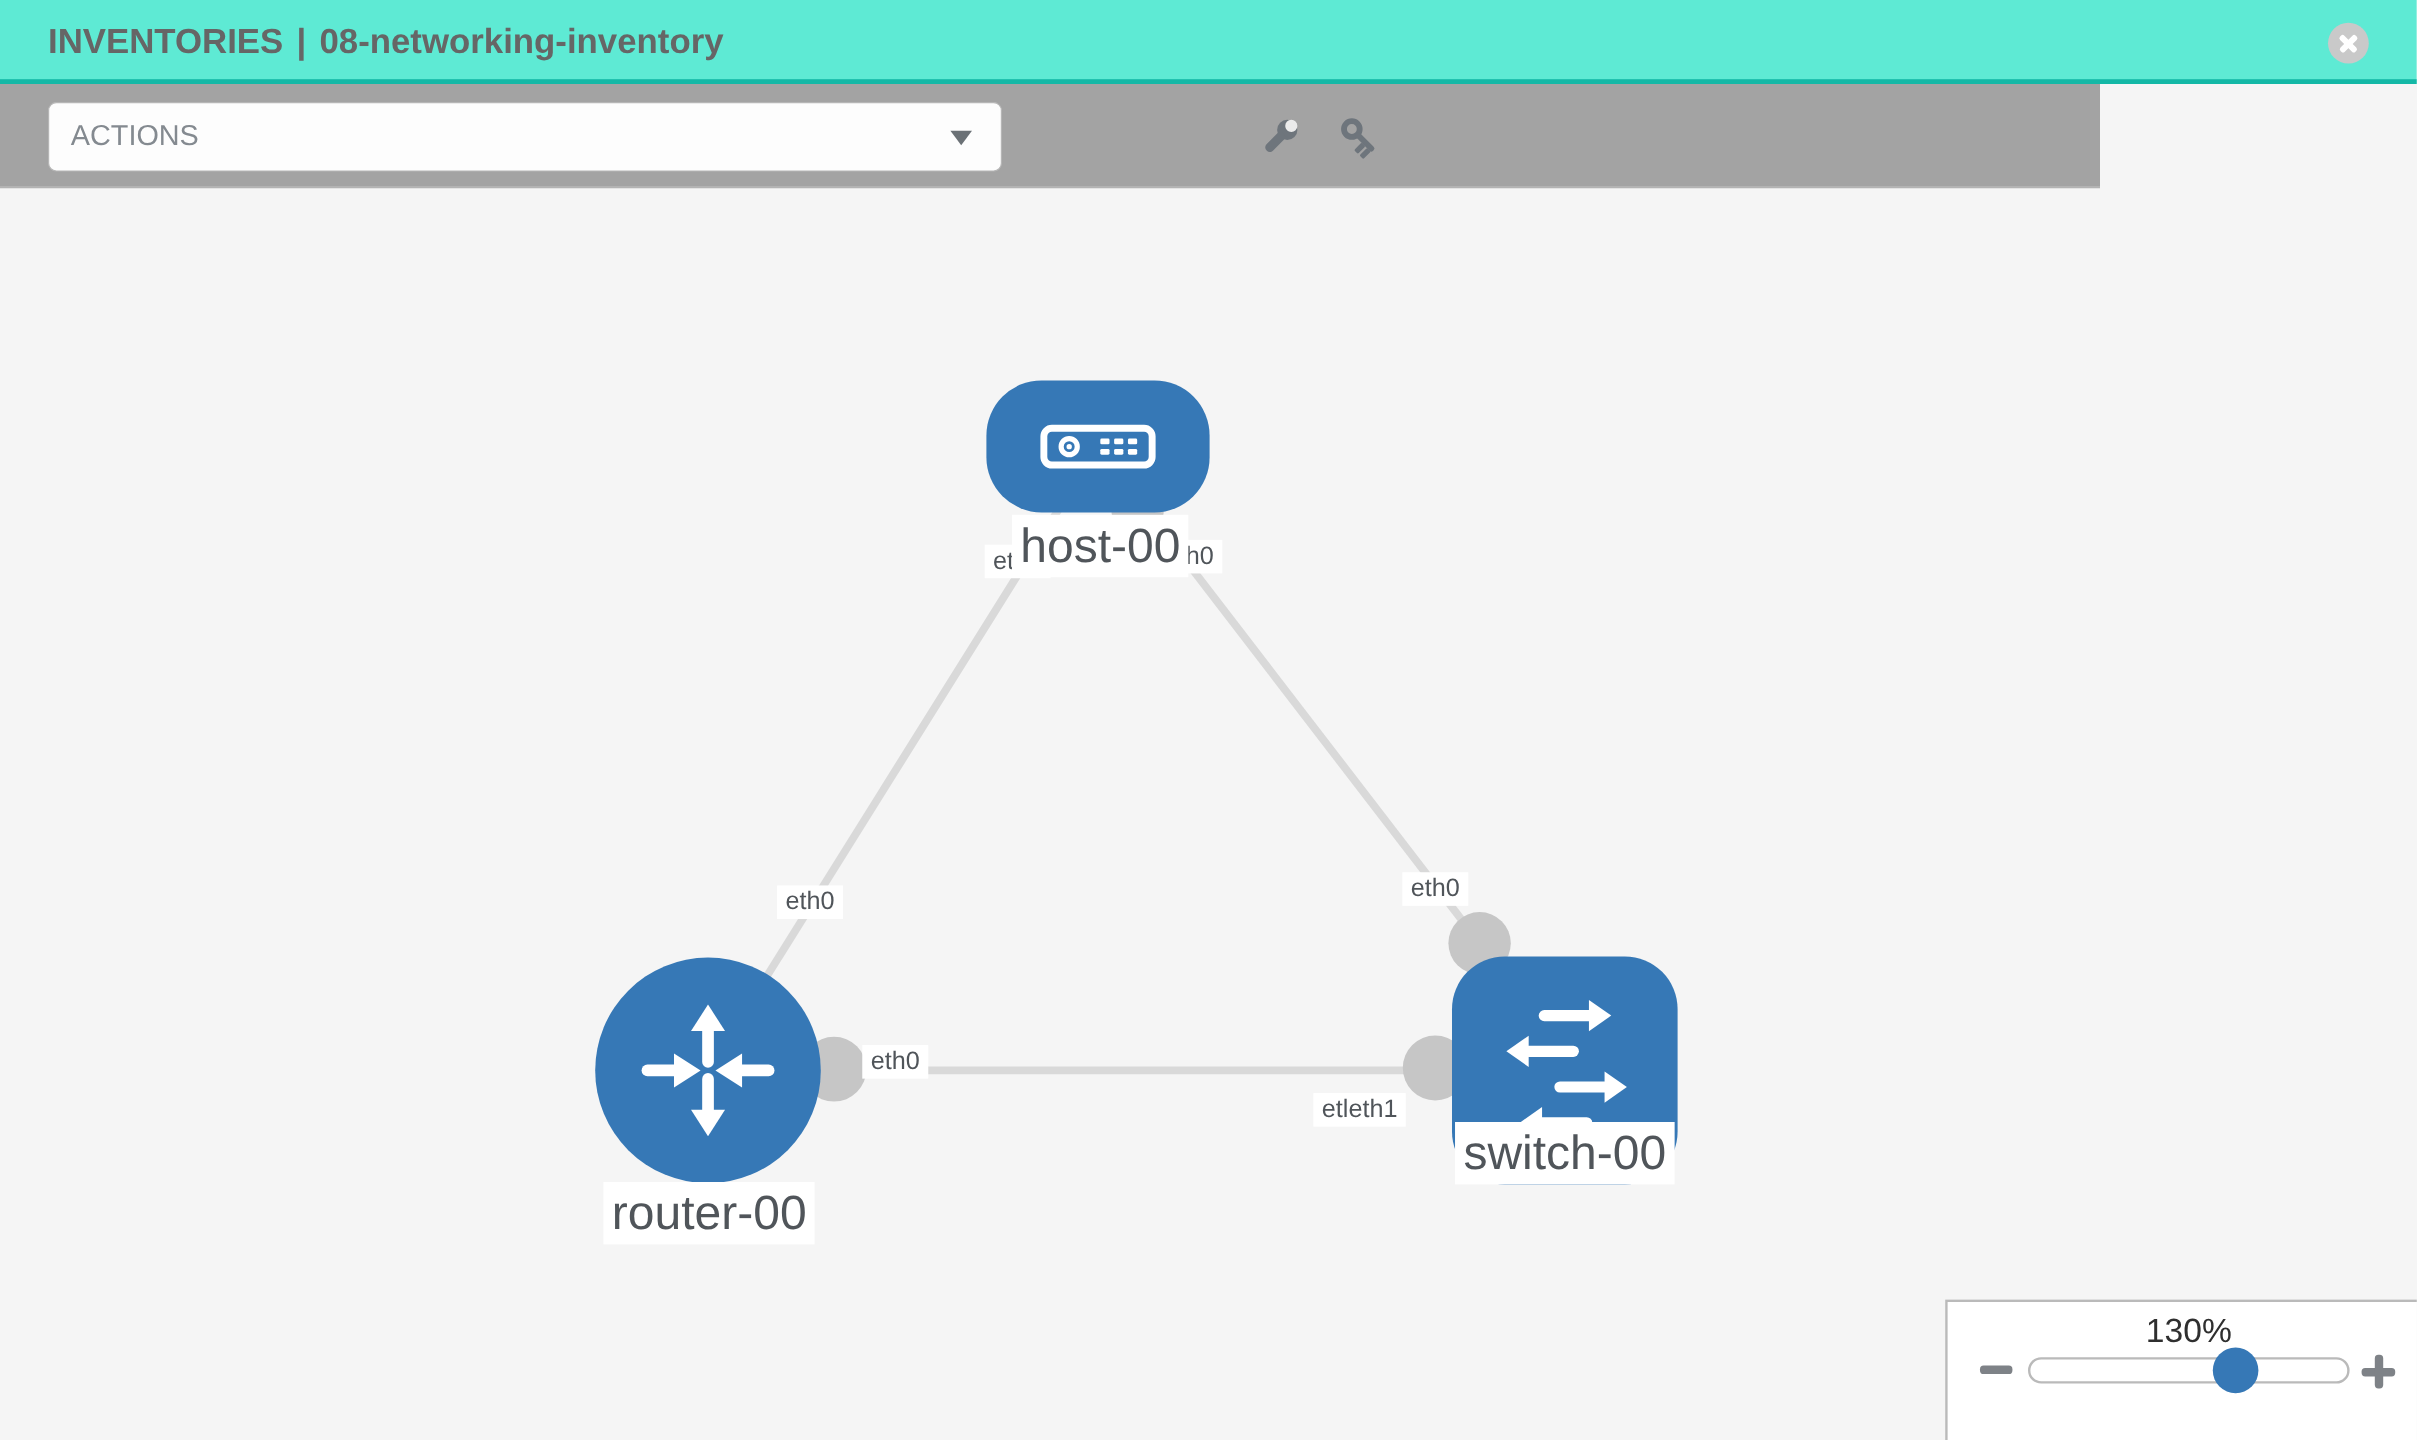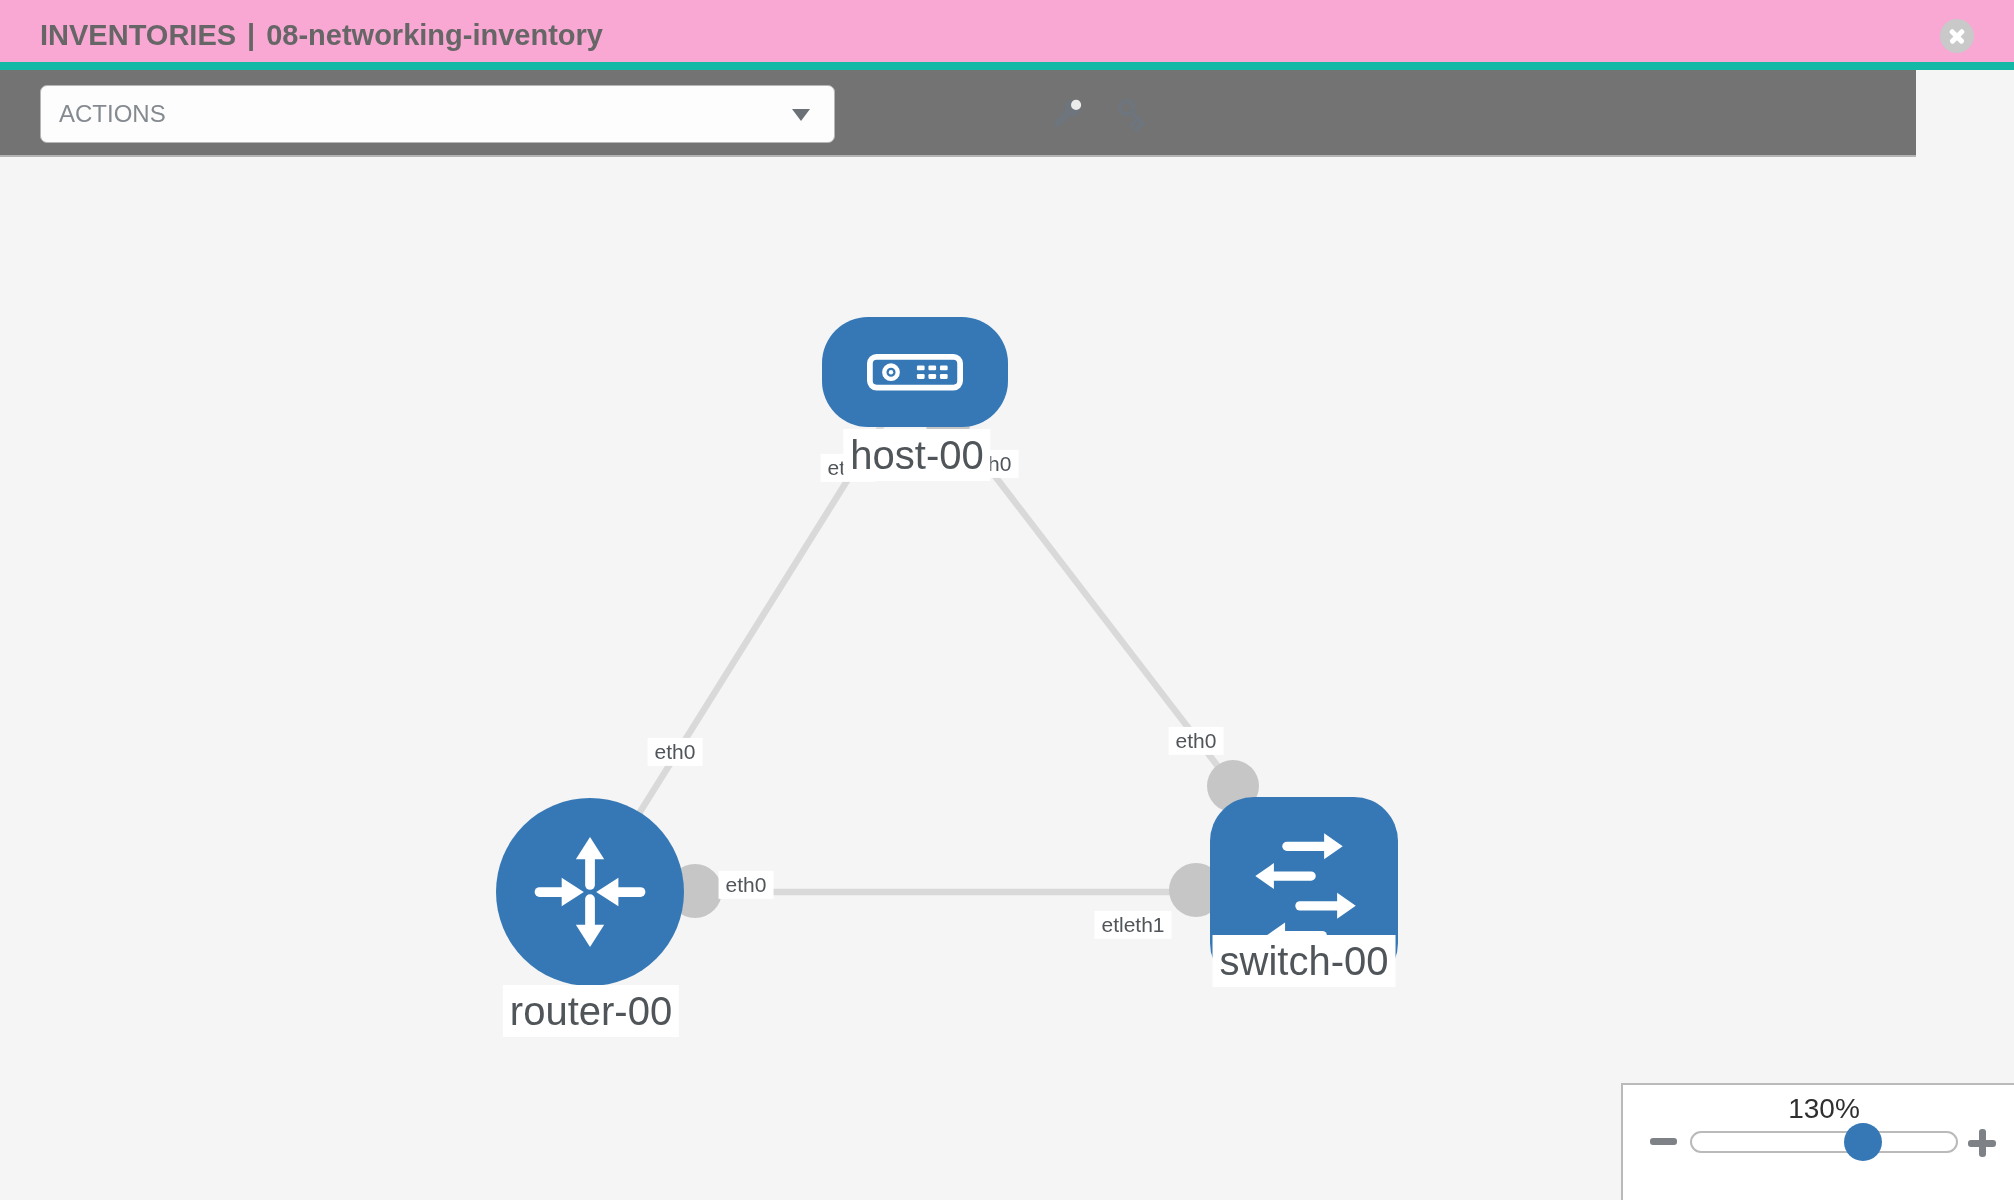--- a/index.html
+++ b/index.html
@@ -4,37 +4,37 @@
 <style>
   html,body{margin:0;padding:0;}
   body{
     width:2014px;height:1200px;position:relative;overflow:hidden;
     font-family:"Liberation Sans",sans-serif;background:#f5f5f5;
     -webkit-font-smoothing:antialiased;
   }
   
   .app-header{
     position:absolute;left:0;top:0;width:2014px;height:70px;
-    background:#f9a8d4;border-bottom:8px solid #14b8a6;box-sizing:border-box;padding-left:24px;
+    background:#5eead4;border-bottom:4px solid #14b8a6;box-sizing:border-box;padding-left:24px;
   }
   .page-title{
     position:absolute;left:40px;top:0;height:70px;display:flex;align-items:center;
     font-size:29px;font-weight:700;color:#666666;gap:11px;white-space:nowrap;
   }
   .close-btn{
     position:absolute;left:1940px;top:19px;width:34px;height:34px;border-radius:50%;
     background:#c9c9c9;cursor:pointer;
   }
   .close-btn .bar{position:absolute;left:8px;top:15px;width:18px;height:4.5px;border-radius:2px;background:#ffffff;}
   .close-btn .bar.a{transform:rotate(45deg);}
   .close-btn .bar.b{transform:rotate(-45deg);}
   
   .toolbar{
-    position:absolute;left:0;top:70px;width:1916px;height:87px;
-    background:#737373;border-bottom:2px solid #b3b3b3;box-sizing:border-box;
+    position:absolute;left:0;top:70px;width:1750px;height:87px;
+    background:#a3a3a3;border-bottom:2px solid #b3b3b3;box-sizing:border-box;
   }
   .combo{
     position:absolute;top:15px;height:58px;background:#fdfdfd;
     border:1.5px solid #b6b6b6;border-radius:7px;box-sizing:border-box;
     display:flex;align-items:center;cursor:pointer;
   }
   .combo.actions{left:40px;width:795px;}
   .combo.search{left:1183px;width:787px;}
   .combo .label{margin-left:18px;font-size:24px;color:#848a90;}
   .caret{

